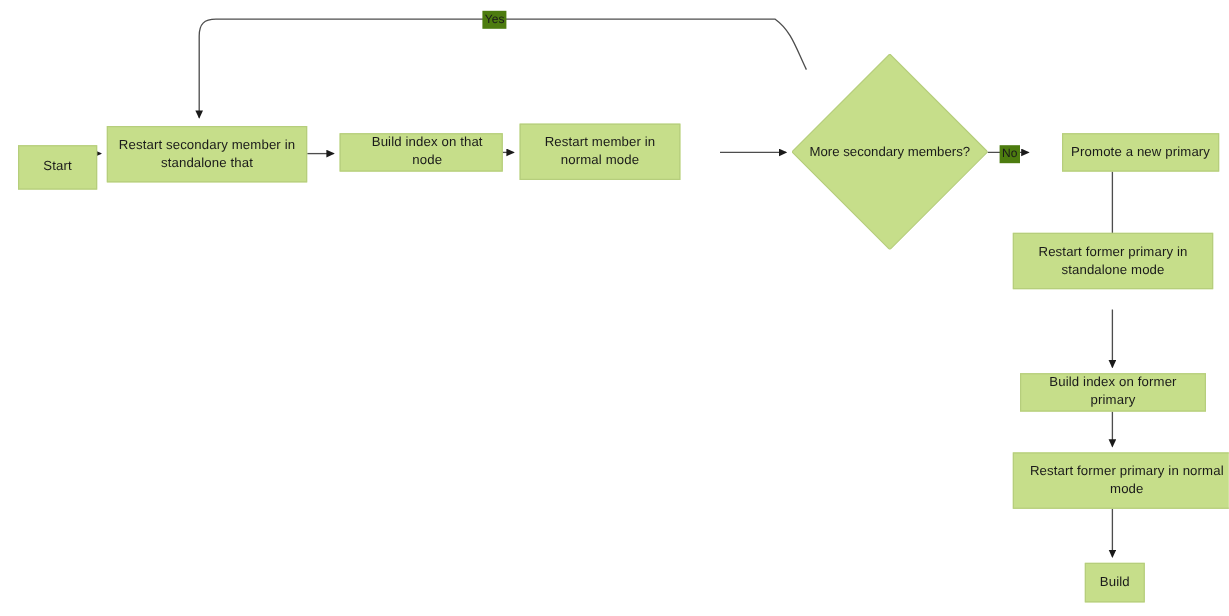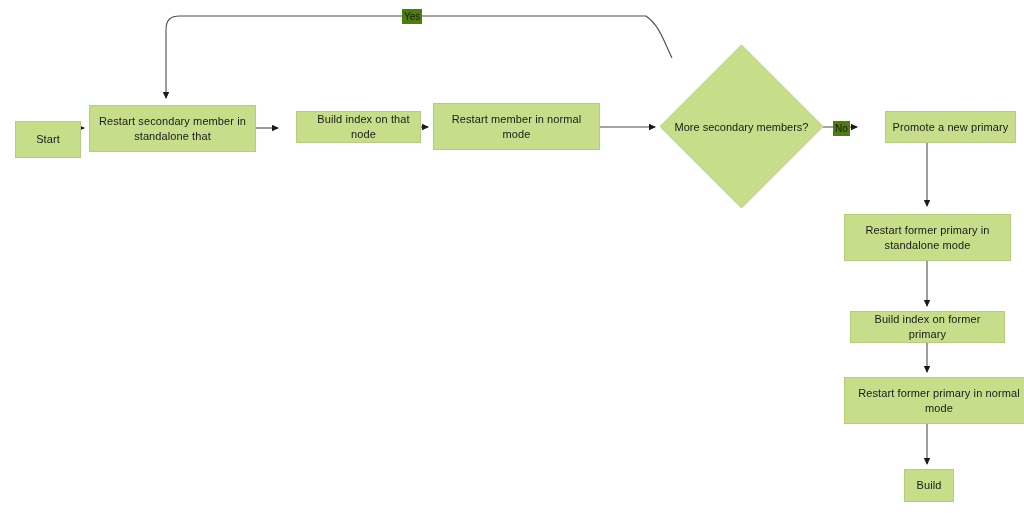--- a/index.html
+++ b/index.html
@@ -106,36 +106,36 @@
       </g>
   </svg>
 
   <div id="nodes-layer">
       <div class="node" style="left: 15px; top: 121px; width: 66px; height: 37px;">
         <span class="node-label">Start</span>
       </div>
       <div class="node" style="left: 89px; top: 105px; width: 167px; height: 47px;">
         <span class="node-label">Restart secondary member in standalone that</span>
       </div>
-      <div class="node" style="left: 296px; top: 111px; width: 125px; height: 32px; padding-left: 16px;">
+      <div class="node" style="left: 283px; top: 111px; width: 136px; height: 32px; padding-left: 16px;">
         <span class="node-label">Build index on that node</span>
       </div>
-      <div class="node" style="left: 433px; top: 103px; width: 167px; height: 47px;">
+      <div class="node" style="left: 433px; top: 103px; width: 134px; height: 47px;">
         <span class="node-label">Restart member in normal mode</span>
       </div>
       <div class="decision" style="left: 660px; top: 45px; width: 163px; height: 163px;">
         <svg class="diamond-shape" viewBox="0 0 163 163">
           <polygon points="81.5,0 163,81.5 81.5,163 0,81.5" fill="#c6de8a" stroke="#b6ce7c" stroke-width="1"></polygon>
         </svg>
         <span class="node-label">More secondary members?</span>
       </div>
       <div class="node" style="left: 862px; top: 111px; width: 131px; height: 32px; margin-left: 23px;">
         <span class="node-label">Promote a new primary</span>
       </div>
-      <div class="node" style="left: 844px; top: 214px; width: 167px; height: 47px;">
+      <div class="node" style="left: 844px; top: 194px; width: 167px; height: 47px;">
         <span class="node-label">Restart former primary in standalone mode</span>
       </div>
       <div class="node" style="left: 850px; top: 311px; width: 155px; height: 32px;">
         <span class="node-label">Build index on former primary</span>
       </div>
       <div class="node" style="left: 844px; top: 377px; width: 190px; height: 47px;">
         <span class="node-label">Restart former primary in normal mode</span>
       </div>
       <div class="node" style="left: 904px; top: 469px; width: 50px; height: 33px;">
         <span class="node-label">Build</span>

